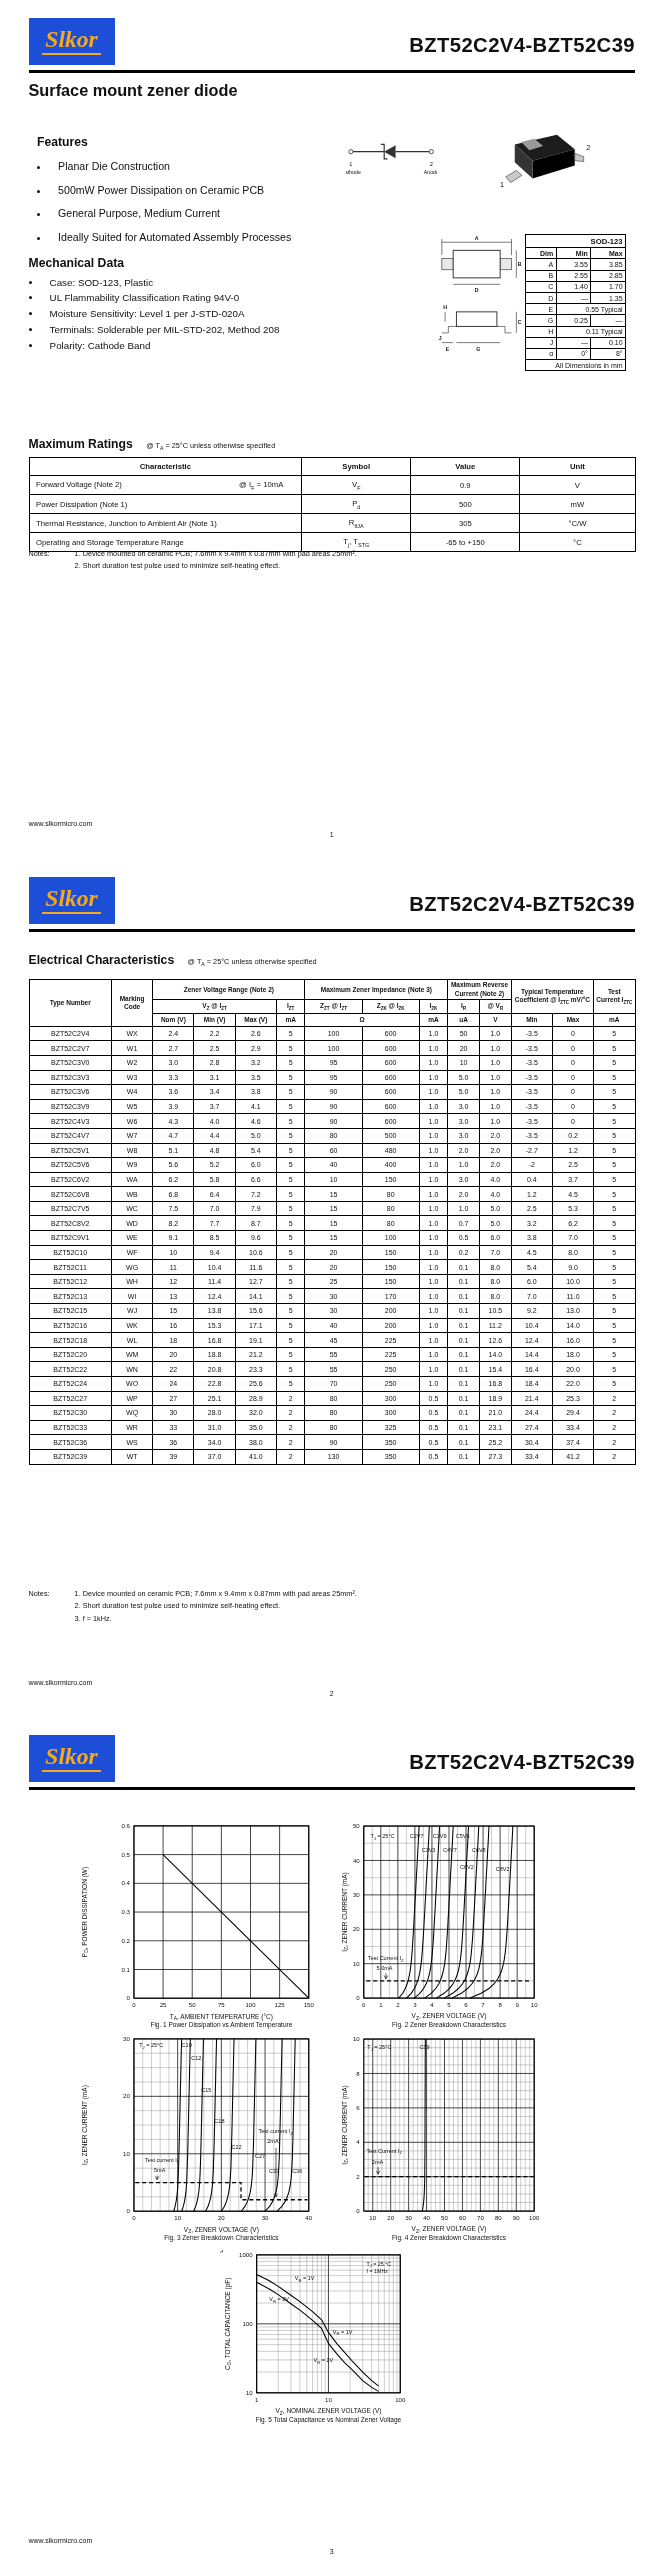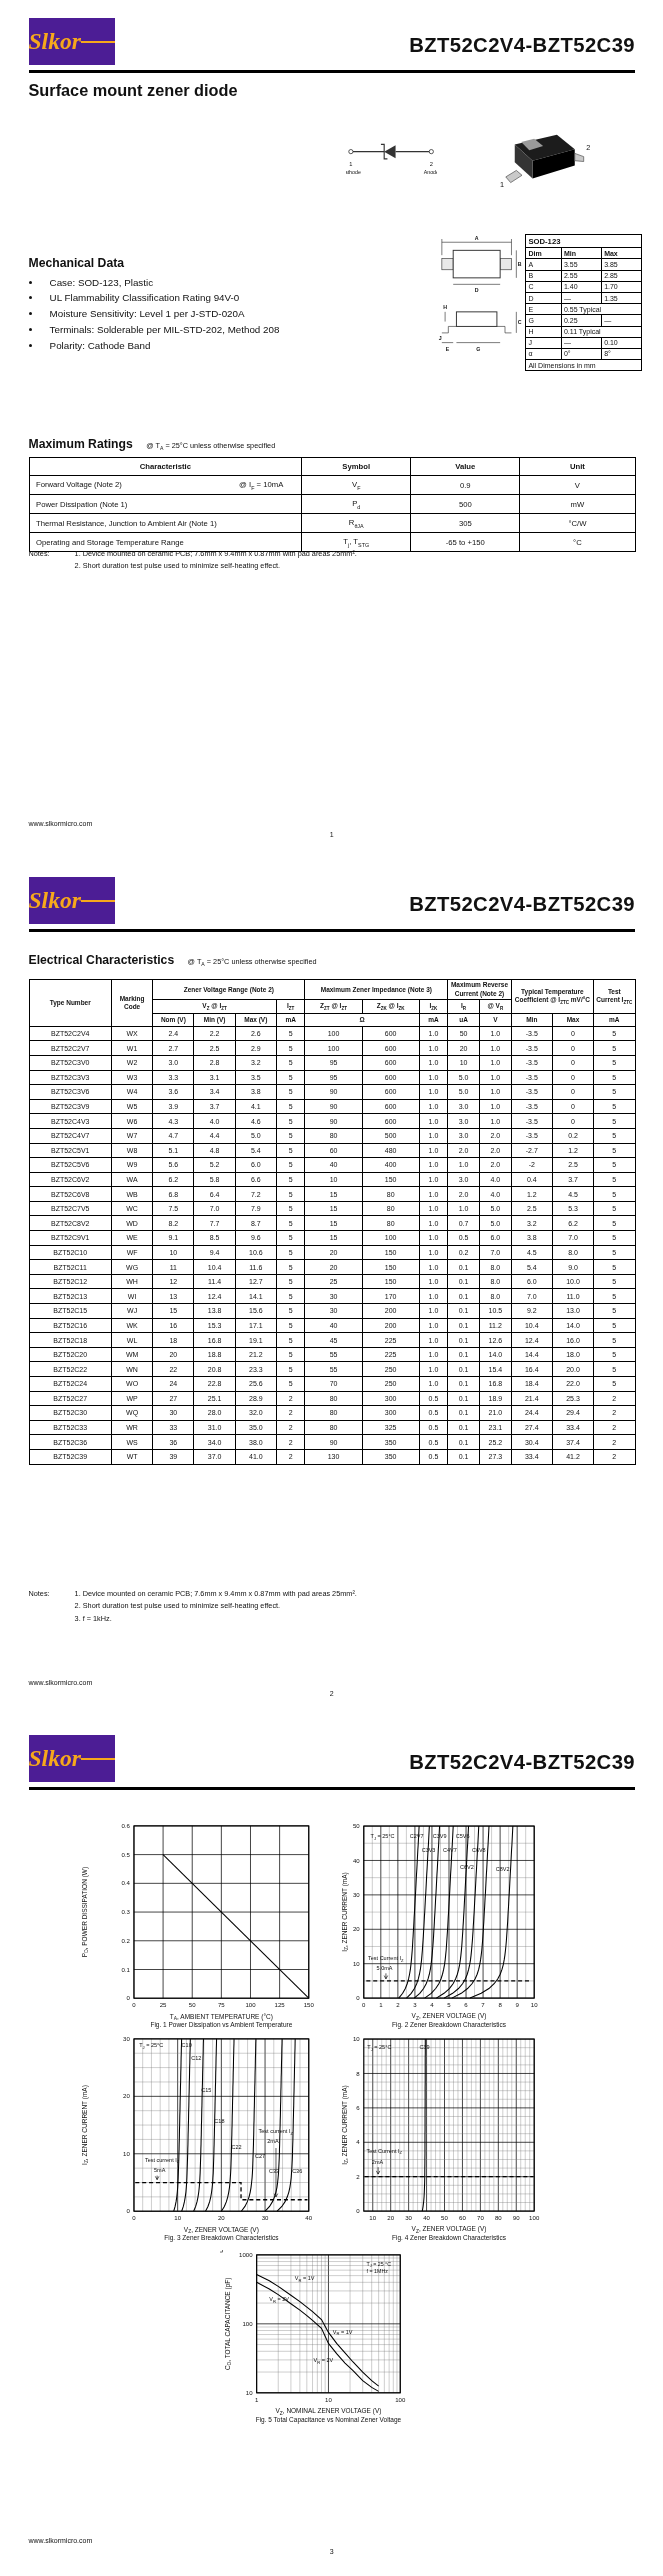--- a/index.html
+++ b/index.html
@@ -1,37 +1,37 @@
 <!DOCTYPE html>
 <html style="font-size:13px"><head>
 <meta charset="utf-8">
 <style>
   html,body{margin:0;padding:0;background:#fff}
   body{font-family:"Liberation Sans",sans-serif;color:#111}
   .canvas{position:relative;width:664px;height:2576px;background:#fff;overflow:hidden;margin:0 auto}
   .page{position:absolute;left:0;width:664px;height:859px;background:#fff}
   .abs{position:absolute}
   
-  .logo{position:absolute;left:28.5px;top:18px;width:86px;height:47px;background:#4c1d95;display:flex;flex-direction:row;align-items:center;justify-content:center}
+  .logo{position:absolute;left:28.5px;top:18px;width:86px;height:47px;background:#1d4ed8;display:flex;flex-direction:column;align-items:center;justify-content:center}
   .logo .t{font-family:"Liberation Serif",serif;font-style:italic;font-weight:bold;font-size:23.6px;color:#f7a81b;line-height:1}
   .logo .u{width:59px;height:2.4px;background:#f7a81b;margin-top:1.6px}
   .doct{position:absolute;right:29px;top:34px;font-size:20.3px;font-weight:bold;letter-spacing:0.4px}
   .rule{position:absolute;left:28.5px;right:29px;top:70px;height:3.3px;background:#000}
   .subtitle{position:absolute;left:28.5px;top:81px;font-size:16.3px;font-weight:bold}
   .sec{font-size:12.2px;font-weight:bold;margin:0;display:inline}
   .cond{font-size:7.3px;margin-left:9.8px}
   ul.blist{list-style:disc;margin:11.4px 0 0 13px;padding:0}
   .feat{font-size:10.6px}
   .feat li{margin-bottom:11.4px;padding-left:8.1px}
   .mech{font-size:9.8px}
   .mech li{margin-bottom:4.9px;padding-left:8.1px}
   table{border-collapse:collapse;background:#fff}
   th,td{border:0.8px solid #000}
   
-  .dimtbl{width:117px;font-size:7px;text-align:left;border:1.6px solid #000}
+  .dimtbl{width:101px;font-size:7px;text-align:right;border:1.6px solid #000}
   .dimtbl th,.dimtbl td{padding:1.6px 2.4px}
   .dimtbl .ttl{font-size:7.7px;font-weight:bold}
   
   .rtbl{width:607px;font-size:7.7px;border:1.6px solid #000}
   .rtbl th{padding:4.1px 3.3px;font-size:7.7px}
   .rtbl td{padding:3.7px 6.5px;text-align:center}
   .rtbl td.cc{text-align:right}
   .rtbl .cc .in{display:flex;justify-content:space-between;padding-right:11.4px}
   
   .etbl{width:607px;font-size:7px;text-align:center;border:1.6px solid #000}
@@ -54,20 +54,29 @@
 
   <section class="page" style="top:0">
     <div class="logo">
       <div class="t">Slkor</div>
       <div class="u"></div>
     </div>
     <div class="doct">BZT52C2V4-BZT52C39</div>
     <div class="rule"></div>
     <div class="subtitle">Surface mount zener diode</div>
 
+    <div class="abs" style="left:37px;top:134px;width:301px">
+      <h3 class="sec">Features</h3>
+      <ul class="blist feat">
+          <li>Planar Die Construction</li>
+          <li>500mW Power Dissipation on Ceramic PCB</li>
+          <li>General Purpose, Medium Current</li>
+          <li>Ideally Suited for Automated Assembly Processes</li>
+        </ul>
+    </div>
 
     <div class="abs" style="left:28.5px;top:255px;width:317px">
       <h3 class="sec">Mechanical Data</h3>
       <ul class="blist mech" style="margin-top:6.5px">
           <li>Case: SOD-123, Plastic</li>
           <li>UL Flammability Classification Rating 94V-0</li>
           <li>Moisture Sensitivity: Level 1 per J-STD-020A</li>
           <li>Terminals: Solderable per MIL-STD-202, Method 208</li>
           <li>Polarity: Cathode Band</li>
         </ul>

